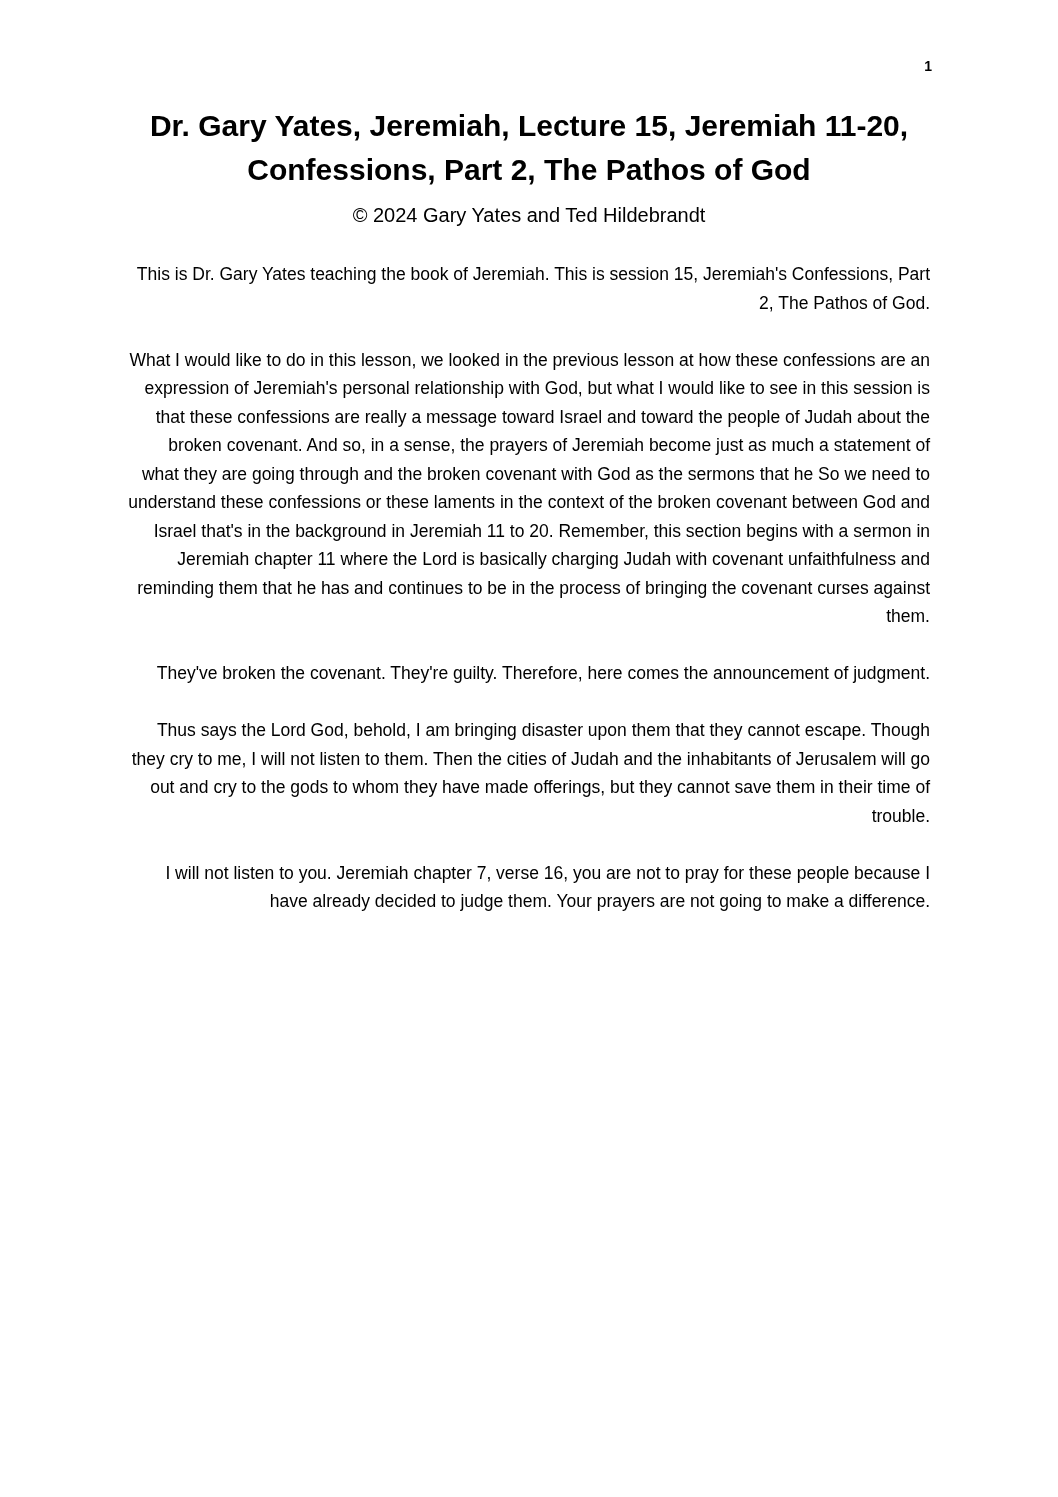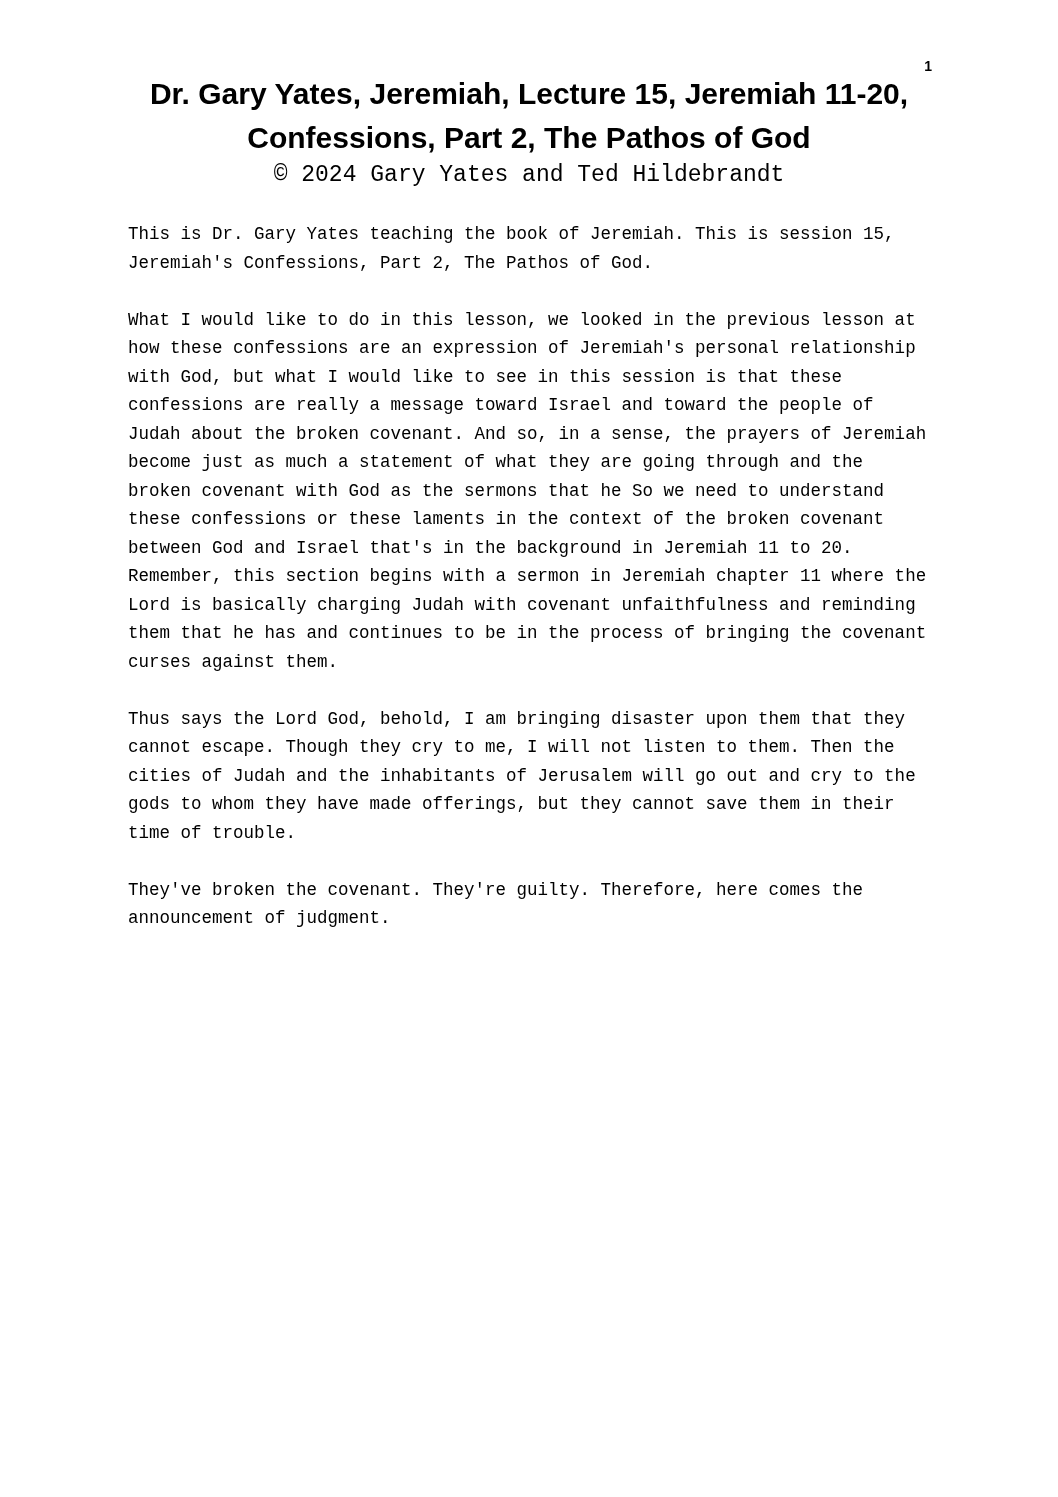--- a/index.html
+++ b/index.html
@@ -25,50 +25,48 @@
     font-size: 14px;
     font-weight: 700;
     color: #000000;
   }
   .content {
     padding: 0 128px;
     box-sizing: border-box;
   }
   .doc-title {
     margin: 0;
-    padding-top: 72px;
+    padding-top: 104px;
     text-align: center;
     font-size: 30px;
     font-weight: 700;
     line-height: 44px;
     color: #000000;
   }
   .doc-title .title-line {
     display: block;
   }
   .copyright {
-    margin-top: 2px;
+    margin-top: 10px;
     text-align: center;
-    font-size: 23px;
+    font-size: 20px;
     font-weight: 400;
     line-height: 26px;
     color: #000000;
-    font-family: Liberation Mono, monospace;
   }
   .body-text {
     margin-top: 32px;
     max-width: 810px;
     font-size: 17.5px;
     line-height: 28.5px;
   }
   .body-text p {
     margin: 0 0 28.5px 0;
     padding: 0;
-    text-align: left;
-    font-family: Liberation Mono, monospace;
+    text-align: right;
   }
 </style>
 </head>
 <body>
 
 <div class="page">
 
   <div class="page-number">1</div>
 
   <div class="content">
@@ -76,18 +74,19 @@
     <h1 class="doc-title">
       <span class="title-line">Dr. Gary Yates, Jeremiah, Lecture 15, Jeremiah 11-20,</span>
       <span class="title-line">Confessions, Part 2, The Pathos of God</span>
     </h1>
 
     <div class="copyright">© 2024 Gary Yates and Ted Hildebrandt</div>
 
     <div class="body-text">
       <p>This is Dr. Gary Yates teaching the book of Jeremiah. This is session 15, Jeremiah's Confessions, Part 2, The Pathos of God.</p>
       <p>What I would like to do in this lesson, we looked in the previous lesson at how these confessions are an expression of Jeremiah's personal relationship with God, but what I would like to see in this session is that these confessions are really a message toward Israel and toward the people of Judah about the broken covenant. And so, in a sense, the prayers of Jeremiah become just as much a statement of what they are going through and the broken covenant with God as the sermons that he So we need to understand these confessions or these laments in the context of the broken covenant between God and Israel that's in the background in Jeremiah 11 to 20. Remember, this section begins with a sermon in Jeremiah chapter 11 where the Lord is basically charging Judah with covenant unfaithfulness and reminding them that he has and continues to be in the process of bringing the covenant curses against them.</p>
+      <p>They've broken the covenant. They're guilty. Therefore, here comes the announcement of judgment.</p>
       <p>Thus says the Lord God, behold, I am bringing disaster upon them that they cannot escape. Though they cry to me, I will not listen to them. Then the cities of Judah and the inhabitants of Jerusalem will go out and cry to the gods to whom they have made offerings, but they cannot save them in their time of trouble.</p>
-      <p>They've broken the covenant. They're guilty. Therefore, here comes the announcement of judgment.</p>
+      <p>I will not listen to you. Jeremiah chapter 7, verse 16, you are not to pray for these people because I have already decided to judge them. Your prayers are not going to make a difference.</p>
     </div>
 
   </div>
 </div>
 
 </body></html>

